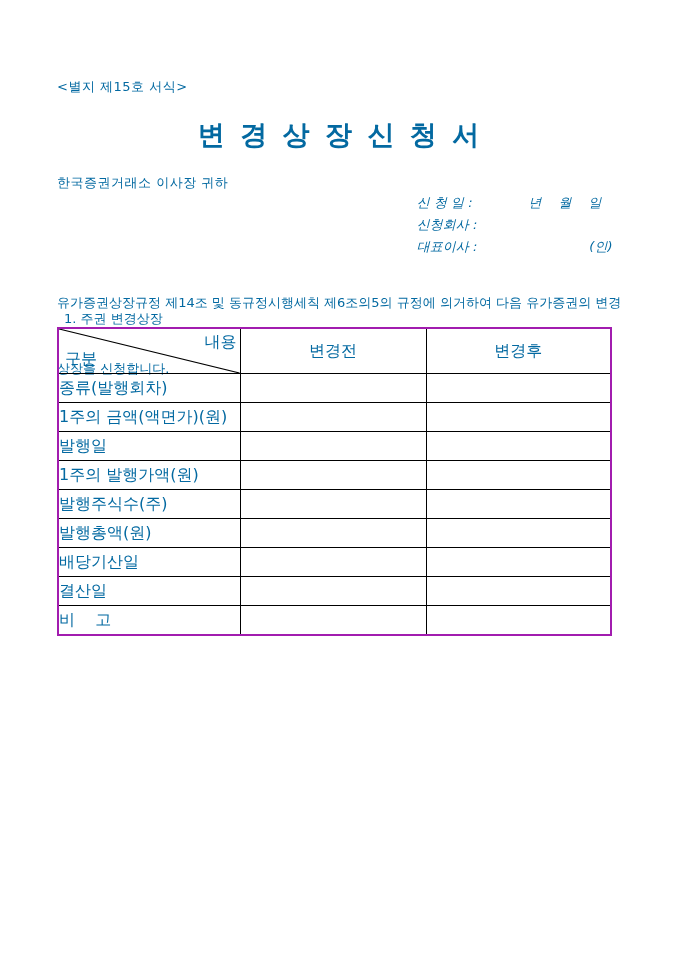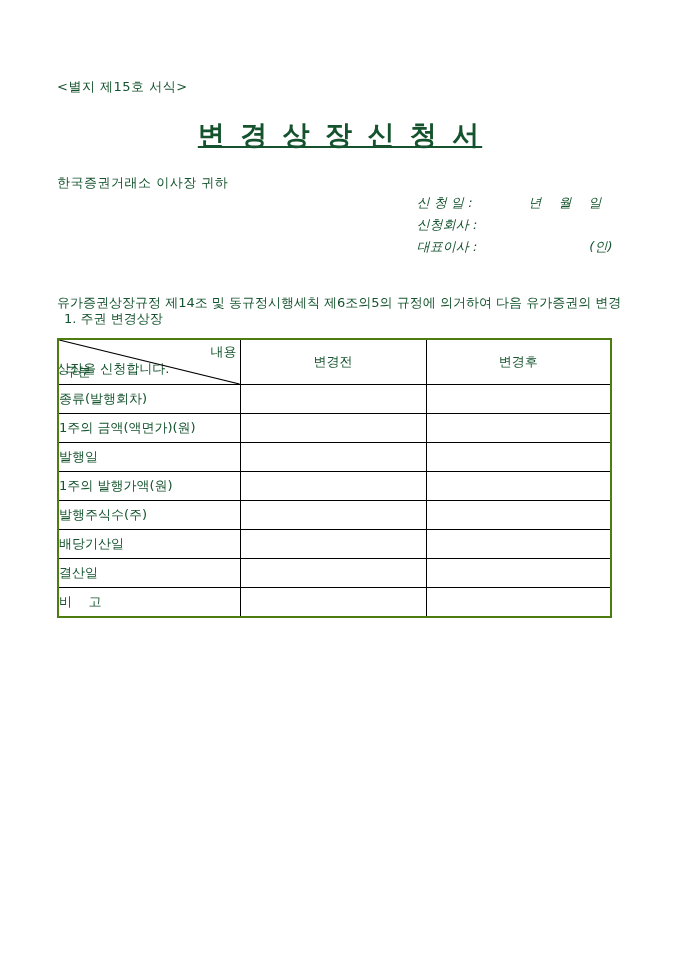--- a/index.html
+++ b/index.html
@@ -5,21 +5,21 @@
   html, body {
     margin: 0;
     padding: 0;
     background: #ffffff;
   }
   .page {
     position: relative;
     width: 680px;
     height: 962px;
     background: #ffffff;
-    color: #14532d;
+    color: #0369a1;
     font-family: "DejaVu Sans", "Liberation Sans", sans-serif;
     font-size: 13px;
     overflow: hidden;
   }
   .form-label {
     position: absolute;
     left: 57px;
     top: 78px;
     font-size: 13px;
     letter-spacing: 0.5px;
@@ -28,21 +28,20 @@
   .doc-title {
     position: absolute;
     left: 0;
     top: 117px;
     width: 100%;
     text-align: center;
     font-size: 27px;
     font-weight: bold;
     letter-spacing: 3px;
     white-space: pre;
-    text-decoration: underline;
   }
   .recipient {
     position: absolute;
     left: 57px;
     top: 174px;
     font-size: 13px;
     letter-spacing: 0.5px;
   }
   .apply-block {
     position: absolute;
@@ -72,25 +71,25 @@
   }
   .section-heading {
     position: absolute;
     left: 64px;
     top: 310px;
     font-size: 13px;
   }
   table.listing-table {
     position: absolute;
     left: 57px;
-    top: 338px;
+    top: 327px;
     border-collapse: collapse;
     table-layout: fixed;
-    border: 2px solid #4d7c0f;
-    font-size: 13px;
+    border: 2px solid #a21caf;
+    font-size: 16px;
   }
   .listing-table col.c1 { width: 182px; }
   .listing-table col.c2 { width: 186px; }
   .listing-table col.c3 { width: 185px; }
   .listing-table th, .listing-table td {
     border: 1px solid #000;
     padding: 0;
     font-weight: normal;
     vertical-align: middle;
   }
@@ -194,20 +193,25 @@
           <td class="label-cell">1주의 발행가액(원)</td>
           <td></td>
           <td></td>
         </tr>
         <tr>
           <td class="label-cell">발행주식수(주)</td>
           <td></td>
           <td></td>
         </tr>
         <tr>
+          <td class="label-cell">발행총액(원)</td>
+          <td></td>
+          <td></td>
+        </tr>
+        <tr>
           <td class="label-cell">배당기산일</td>
           <td></td>
           <td></td>
         </tr>
         <tr>
           <td class="label-cell">결산일</td>
           <td></td>
           <td></td>
         </tr>
         <tr>

